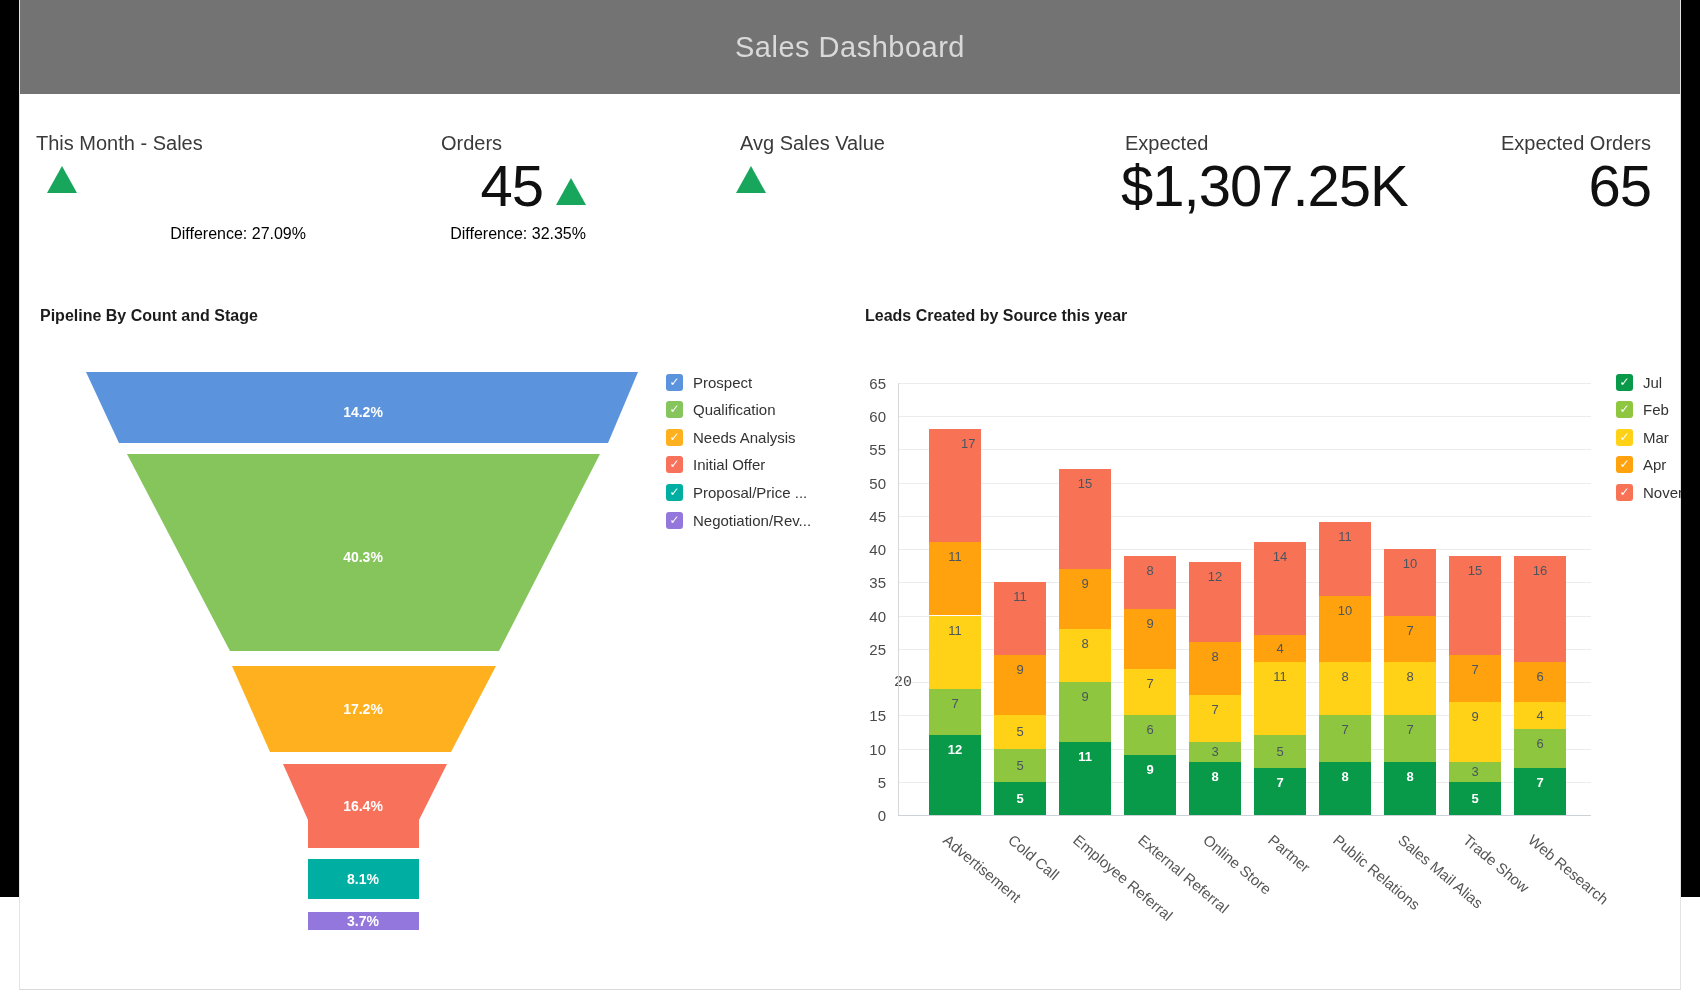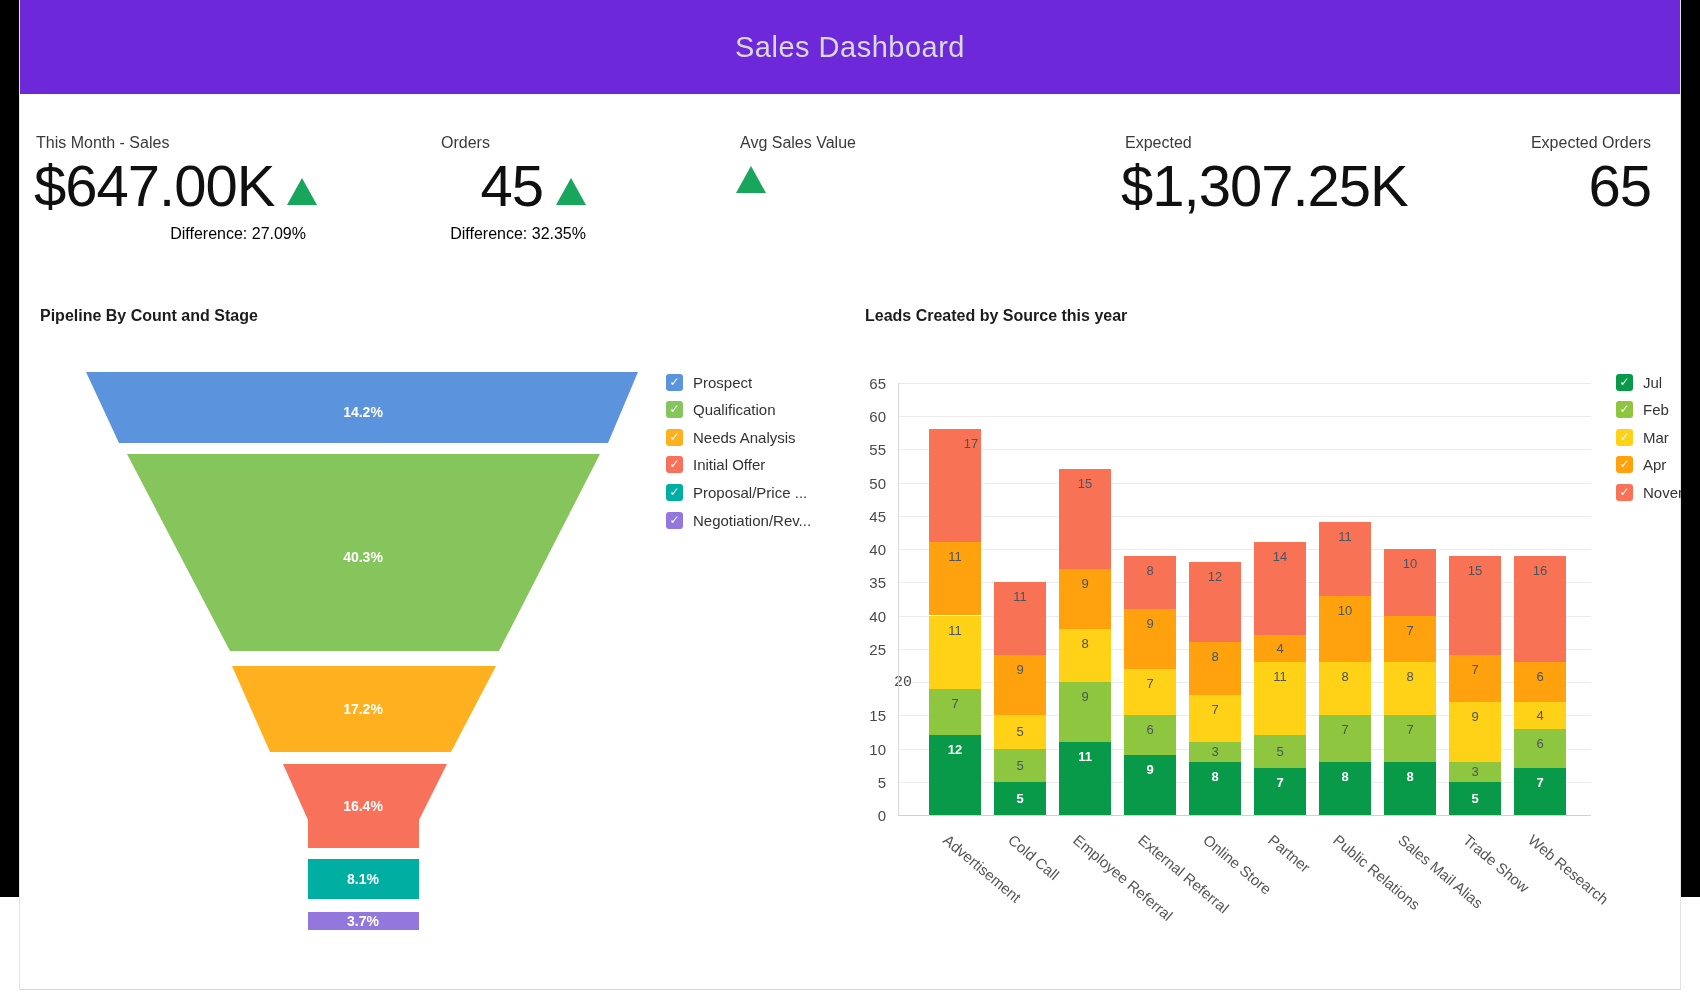--- a/index.html
+++ b/index.html
@@ -9,25 +9,25 @@
   
   .matte { position:absolute; top:0; height:897px; background:#000; z-index:30; }
   #matte-left { left:0; width:19px; }
   #matte-right { left:1681px; width:19px; }
 
   
   #card { position:absolute; left:19px; top:0; width:1662px; height:990px; background:#fff;
           border-left:1px solid #e3e3e3; border-right:1px solid #e3e3e3; border-bottom:1px solid #d9d9d9; z-index:10; }
 
   
-  #header { position:absolute; left:0; top:0; width:100%; height:94px; background:#6d28d9; }
+  #header { position:absolute; left:0; top:0; width:100%; height:94px; background:#737373; }
   #header .title { display:block; width:100%; text-align:center; line-height:94px; font-size:29px; color:#d9d9d9; letter-spacing:0.5px; }
 
   
-  .kpi-label { position:absolute; font-size:16px; color:#3a3a3a; top:132px; line-height:22px; white-space:nowrap; }
+  .kpi-label { position:absolute; font-size:20px; color:#3a3a3a; top:132px; line-height:22px; white-space:nowrap; }
   .kpi-value-row { position:absolute; top:156px; display:flex; align-items:center; white-space:nowrap; }
   .kpi-value { font-size:58px; line-height:60px; color:#101010; letter-spacing:-1px; }
   .tri-up { width:0; height:0; border-left:15px solid transparent; border-right:15px solid transparent;
             border-bottom:27px solid #18A55C; margin-left:13px; margin-top:10px; }
   .kpi-diff { position:absolute; top:224px; font-size:16px; color:#000000; line-height:19px; white-space:nowrap; }
 
   
   .chart-title { position:absolute; top:307px; font-size:16px; font-weight:bold; color:#1c1c1c; white-space:nowrap; }
 
   
@@ -55,21 +55,20 @@
 <div id="page">
   <div id="card">
 
     <div id="header">
       <span class="title">Sales Dashboard</span>
     </div>
 
     <div>
       <div class="kpi-label" style="left:16px">This Month - Sales</div>
       <div class="kpi-value-row" style="left:14px">
-        <span class="kpi-value">$647.00K</span>
         <span class="tri-up"></span>
       </div>
       <div class="kpi-diff" style="right:1374px">Difference: 27.09%</div>
     </div>
 
     <div>
       <div class="kpi-label" style="left:421px">Orders</div>
       <div class="kpi-value-row" style="right:1094px">
         <span class="kpi-value">45</span>
         <span class="tri-up"></span>
@@ -174,21 +173,21 @@
         <div class="gridline base" style="left: 878px; top: 815px; width: 693px;"></div>
         <div class="bar-seg" style="left: 909px; top: 735.2px; width: 52px; height: 79.8px; background: rgb(8, 153, 73);"></div>
         <div class="seg-label" style="left: 909px; width: 52px; top: 742.2px; color: rgb(255, 255, 255); font-weight: bold;">12</div>
         <div class="bar-seg" style="left: 909px; top: 688.65px; width: 52px; height: 46.55px; background: rgb(142, 199, 63);"></div>
         <div class="seg-label" style="left: 909px; width: 52px; top: 695.65px; color: rgb(74, 85, 96); font-weight: normal;">7</div>
         <div class="bar-seg" style="left: 909px; top: 615.5px; width: 52px; height: 73.15px; background: rgb(255, 209, 23);"></div>
         <div class="seg-label" style="left: 909px; width: 52px; top: 622.5px; color: rgb(74, 85, 96); font-weight: normal;">11</div>
         <div class="bar-seg" style="left: 909px; top: 542.35px; width: 52px; height: 73.15px; background: rgb(255, 162, 13);"></div>
         <div class="seg-label" style="left: 909px; width: 52px; top: 549.35px; color: rgb(74, 85, 96); font-weight: normal;">11</div>
         <div class="bar-seg" style="left: 909px; top: 429.3px; width: 52px; height: 113.05px; background: rgb(248, 115, 86);"></div>
-        <div class="seg-label" style="left: 909px; width: 52px; top: 436.3px; color: rgb(74, 85, 96); font-weight: normal; padding-left: 32px;">17</div>
+        <div class="seg-label" style="left: 909px; width: 36px; top: 436.3px; color: rgb(74, 85, 96); font-weight: normal; padding-left: 32px;">17</div>
         <div class="xlabel" style="left: 931px; top: 831px;">Advertisement</div>
         <div class="bar-seg" style="left: 974px; top: 781.75px; width: 52px; height: 33.25px; background: rgb(8, 153, 73);"></div>
         <div class="seg-label" style="left: 974px; width: 52px; top: 790.875px; color: rgb(255, 255, 255); font-weight: bold;">5</div>
         <div class="bar-seg" style="left: 974px; top: 748.5px; width: 52px; height: 33.25px; background: rgb(142, 199, 63);"></div>
         <div class="seg-label" style="left: 974px; width: 52px; top: 757.625px; color: rgb(74, 85, 96); font-weight: normal;">5</div>
         <div class="bar-seg" style="left: 974px; top: 715.25px; width: 52px; height: 33.25px; background: rgb(255, 209, 23);"></div>
         <div class="seg-label" style="left: 974px; width: 52px; top: 724.375px; color: rgb(74, 85, 96); font-weight: normal;">5</div>
         <div class="bar-seg" style="left: 974px; top: 655.4px; width: 52px; height: 59.85px; background: rgb(255, 162, 13);"></div>
         <div class="seg-label" style="left: 974px; width: 52px; top: 662.4px; color: rgb(74, 85, 96); font-weight: normal;">9</div>
         <div class="bar-seg" style="left: 974px; top: 582.25px; width: 52px; height: 73.15px; background: rgb(248, 115, 86);"></div>

